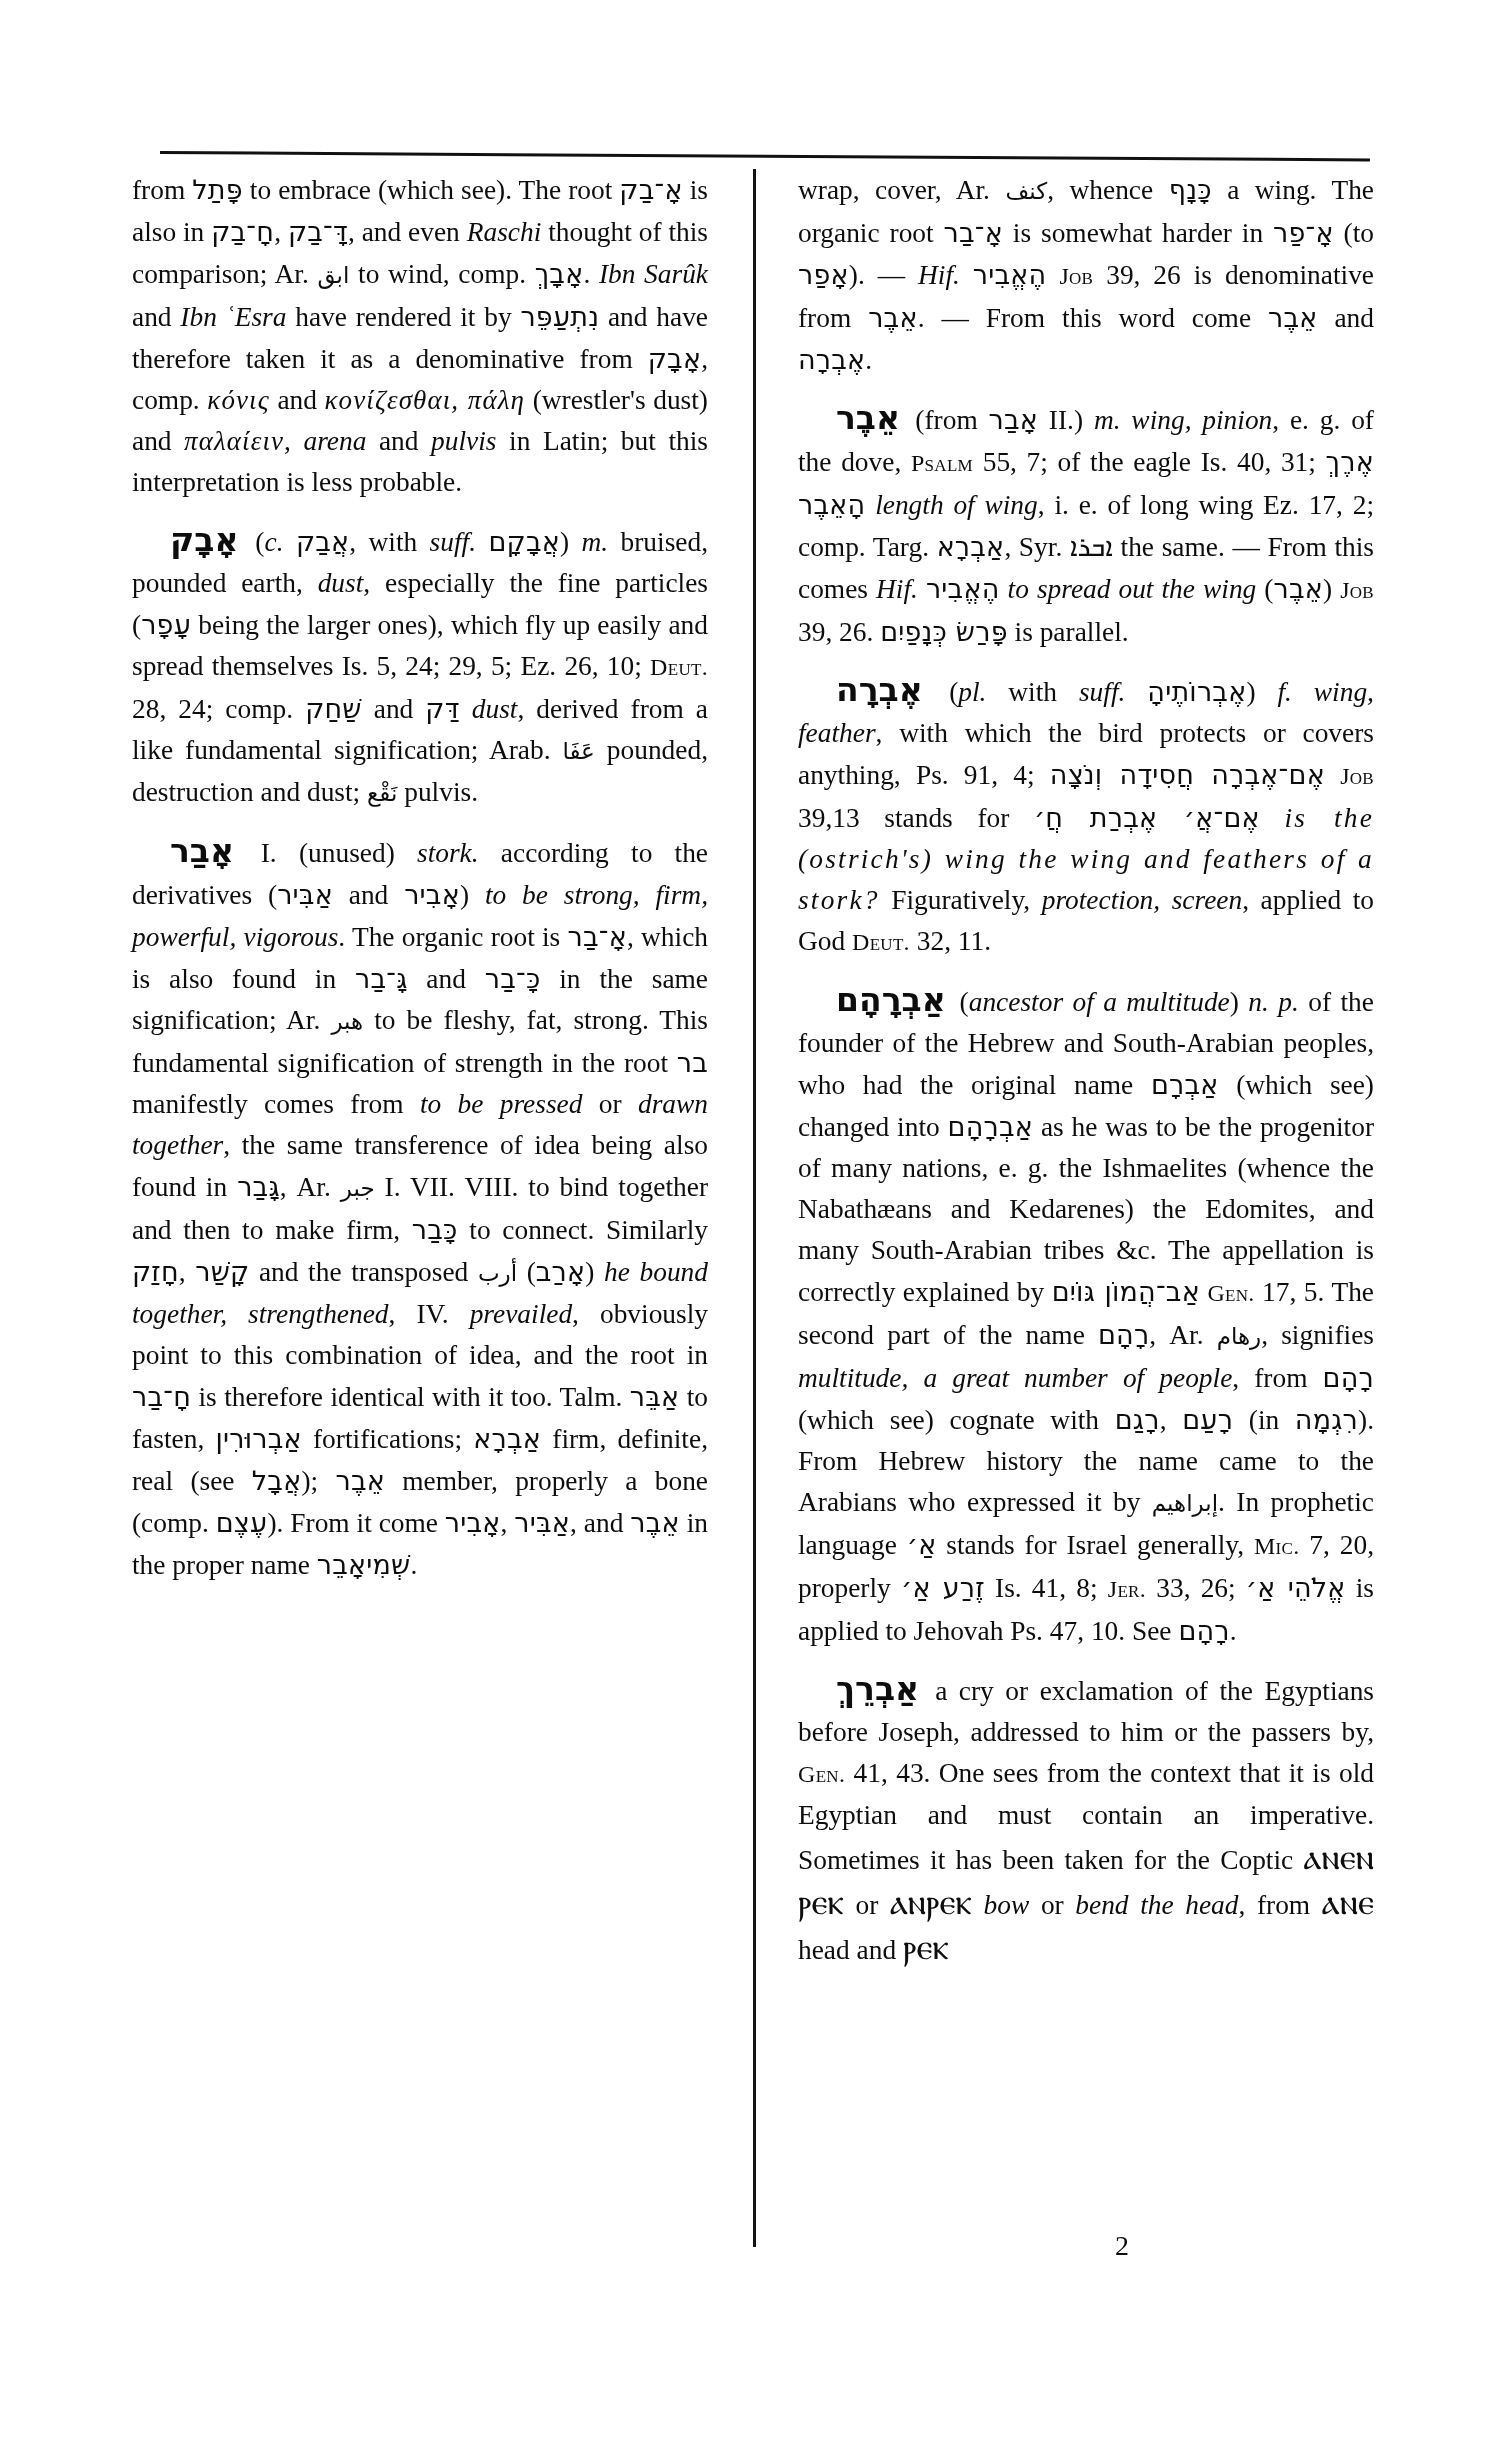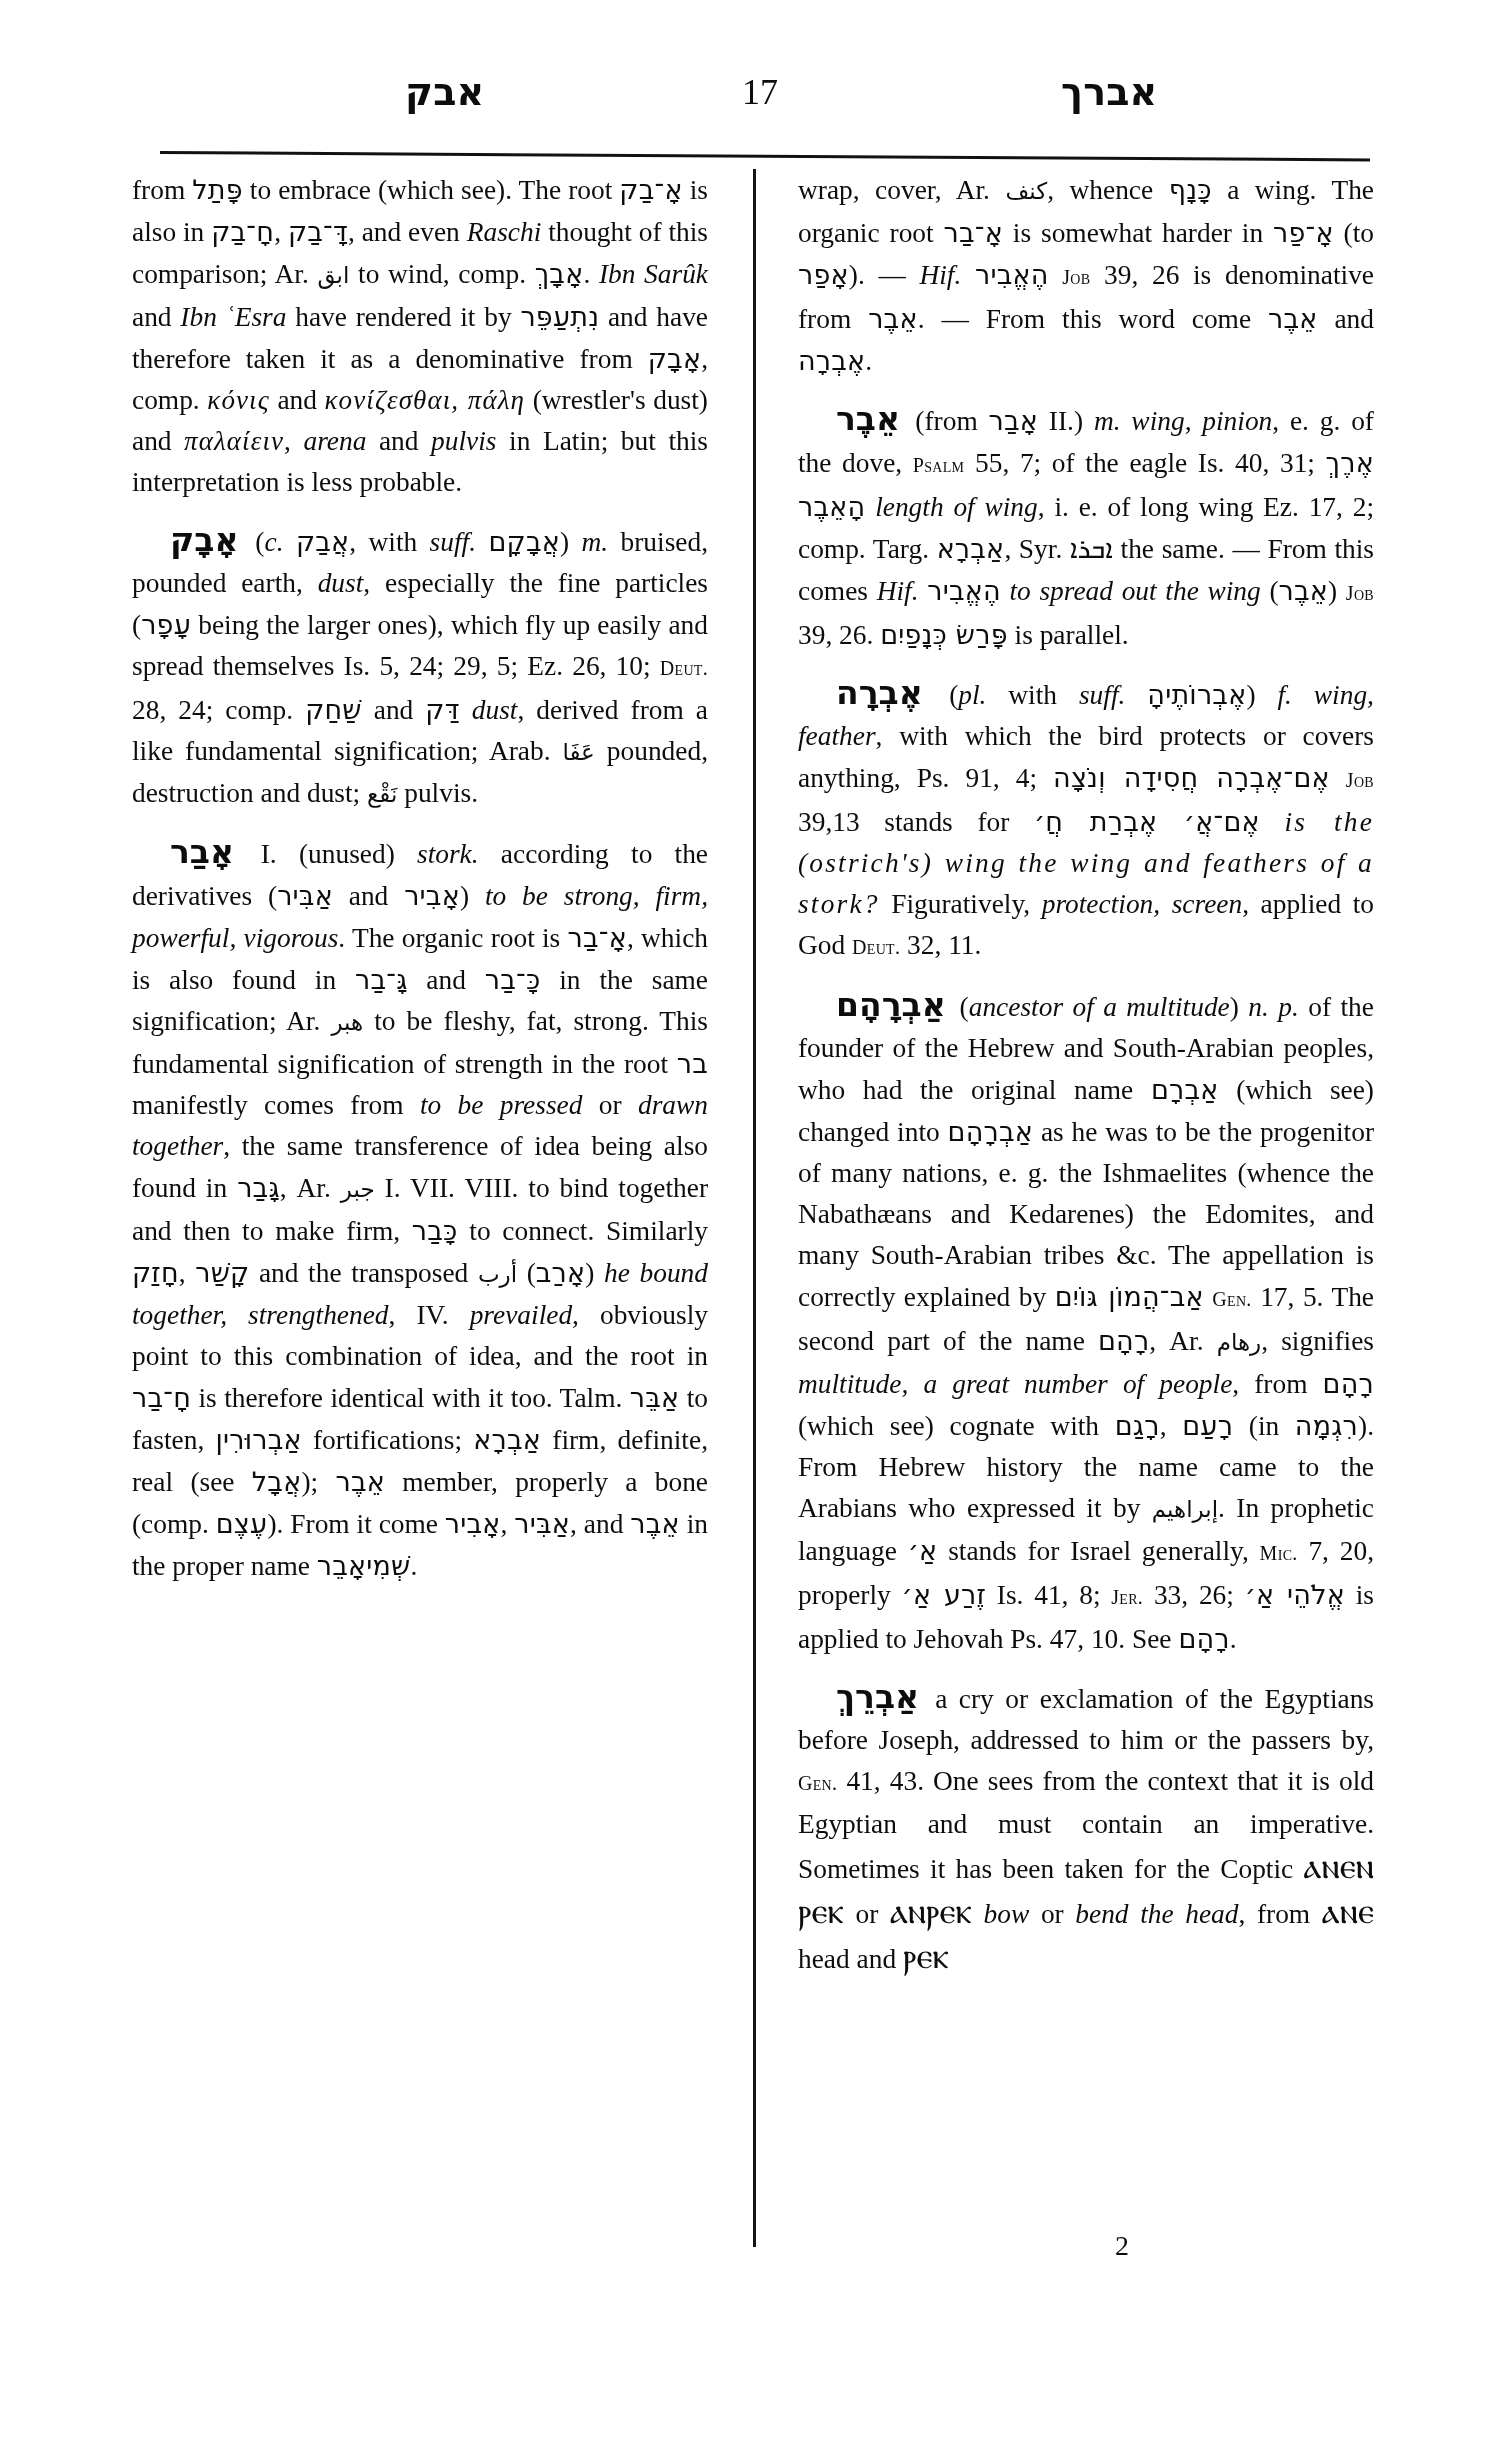--- a/index.html
+++ b/index.html
@@ -132,44 +132,39 @@
     font-size: 27px;
     letter-spacing: 1.1px;
   }
   .copt {
     font-family: "DejaVu Sans", sans-serif;
     font-size: 36px;
   }
   .it { font-style: italic; }
   .sc {
     font-variant: small-caps;
-    font-size: 20px;
+    font-size: 24px;
     letter-spacing: 0.3px;
   }
   .sp { letter-spacing: 2.2px; font-style: italic; }
 
   
   .signature {
     position: absolute;
     left: 1115px;
     top: 2229px;
     font-size: 28px;
     line-height: 34px;
   }
 </style>
 </head>
 <body>
 
 <div class="page">
 
-  <div class="runhead">
-    <div class="rh-left heb">אבק</div>
-    <div class="rh-center">17</div>
-    <div class="rh-right heb">אברך</div>
-  </div>
 
   <div class="rule"></div>
 
   <div class="cols">
     <div class="divider"></div>
 
     <div class="col col-left">
 
       <p>from
         <span class="heb">פָּתַל</span> to embrace (which see). The

